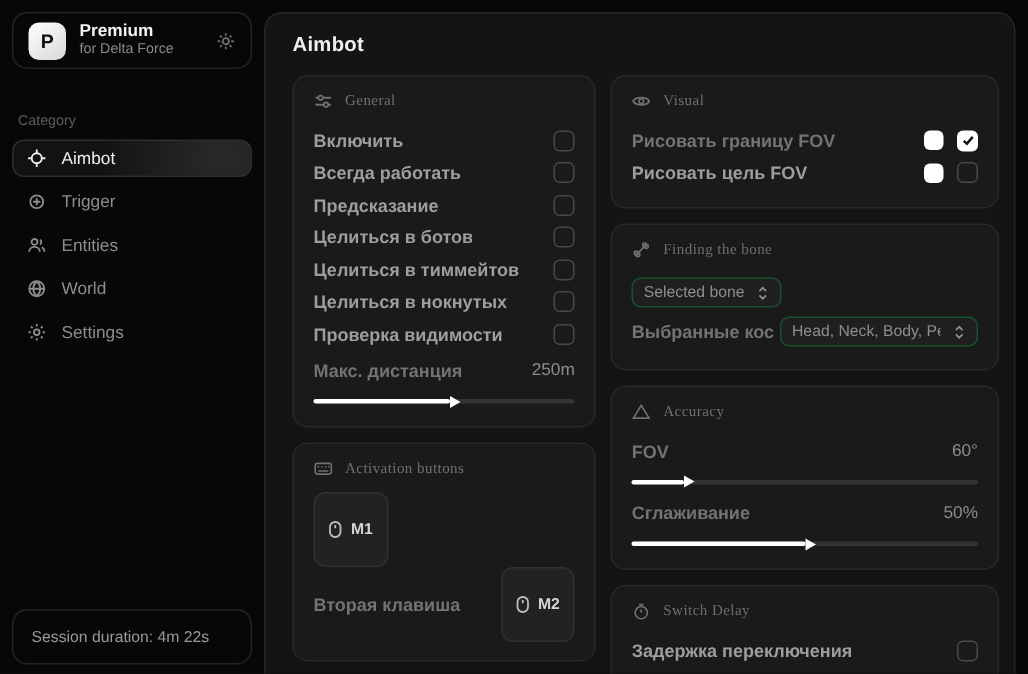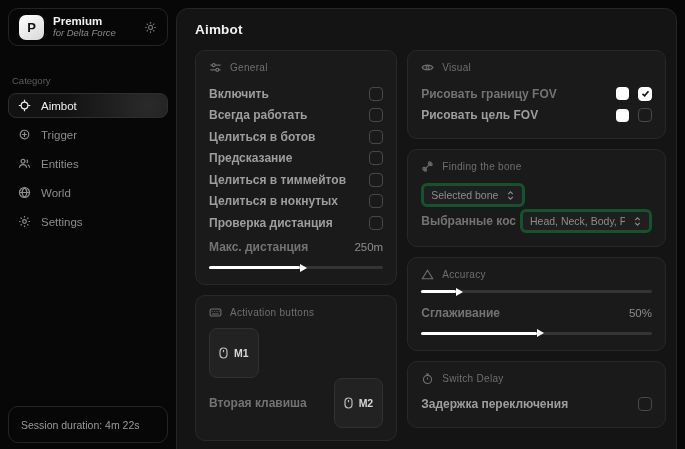--- a/index.html
+++ b/index.html
@@ -18,21 +18,21 @@
     display:flex; align-items:center; gap:9px; height:38px;
   }
   .logo {
     width:25px; height:25px; border-radius:7px;
     background:linear-gradient(145deg,#ffffff,#d8d8d8);
     color:#111; font-weight:bold; font-size:13px;
     display:flex; align-items:center; justify-content:center; flex-shrink:0;
   }
   .brand-text { flex:1; line-height:1.15; }
   .brand-title { color:#f2f2f2; font-size:11.5px; font-weight:bold; }
-  .brand-sub { color:#8a8a8a; font-size:9.5px;font-style:italic; }
+  .brand-sub { color:#8a8a8a; font-size:9.5px; }
   .brand-gear { color:#6f6f6f; display:flex; }
   .category-label { margin:29px 12px 7px 12px; font-size:9.5px; color:#5c5c5c; }
   .nav { display:flex; flex-direction:column; gap:4px; padding:0 8px; }
   .nav-item {
     display:flex; align-items:center; gap:10px;
     height:25px; padding:0 9px; border-radius:8px;
     color:#8d8d8d; font-size:11.5px; border:1px solid transparent;
     cursor:pointer;
   }
   .nav-item .nico { display:flex; color:inherit; }
@@ -56,21 +56,21 @@
   .columns {
     display:grid; grid-template-columns:1fr 1fr; gap:10px;
     margin-top:13px; align-items:start;
   }
   .card {
     background:#1a1a1a; border:1px solid #282828; border-radius:10px;
     padding:10px 13px 12px 13px; margin-bottom:10px;
   }
   .sec-head {
     display:flex; align-items:center; gap:8px;
-    color:#6f6f6f; font-family:Liberation Sans, sans-serif;
+    color:#6f6f6f; font-family:Liberation Serif, serif;
     font-size:10px; margin-bottom:9px; letter-spacing:0.3px;
   }
   .sec-head .sico { display:flex; }
   .row {
     display:flex; align-items:center; justify-content:space-between;
     min-height:21.5px; gap:4px;
   }
   .row.tall { min-height:26px; }
   .lbl { font-size:12px; font-weight:600; color:#9e9e9e; white-space:nowrap; overflow:hidden; }
   .lbl.bright { color:#737373; font-weight:bold; }
@@ -99,21 +99,21 @@
   .key-btn {
     display:flex; align-items:center; gap:6px;
     background:#222; border:1px solid #313131; border-radius:8px;
     padding:18px 9px; color:#d6d6d6; font-size:10.5px; font-weight:bold;
     cursor:pointer; flex-shrink:0;
   }
   .key-btn .kico { display:flex; color:#bdbdbd; }
   
   .select-btn {
     display:flex; align-items:center; gap:8px;
-    background:#1f1f1f; border:3px solid #14532d; border-radius:6px;
+    background:#1f1f1f; border:1px solid #14532d; border-radius:6px;
     padding:3px 7px; color:#8d8d8d; font-size:10.5px;
     cursor:pointer; flex-shrink:0; max-width:132px;
   }
   .select-btn .sel-val { white-space:nowrap; overflow:hidden; }
   .select-btn .cico { display:flex; color:#8d8d8d; flex-shrink:0; }
   svg { display:block; }
 </style>
 </head>
 <body>
 
@@ -208,37 +208,37 @@
         </div>
         <div class="row">
           <span class="lbl">Включить</span>
           <span class="checkbox"></span>
         </div>
         <div class="row">
           <span class="lbl">Всегда работать</span>
           <span class="checkbox"></span>
         </div>
         <div class="row">
+          <span class="lbl">Предсказание</span>
+          <span class="checkbox"></span>
+        </div>
+        <div class="row">
           <span class="lbl">Целиться в ботов</span>
           <span class="checkbox"></span>
         </div>
         <div class="row">
-          <span class="lbl">Предсказание</span>
-          <span class="checkbox"></span>
-        </div>
-        <div class="row">
           <span class="lbl">Целиться в тиммейтов</span>
           <span class="checkbox"></span>
         </div>
         <div class="row">
           <span class="lbl">Целиться в нокнутых</span>
           <span class="checkbox"></span>
         </div>
         <div class="row">
-          <span class="lbl">Проверка дистанция</span>
+          <span class="lbl">Проверка видимости</span>
           <span class="checkbox"></span>
         </div>
         <div class="slider-block">
           <div class="row">
             <span class="lbl bright">Макс. дистанция</span>
             <span class="val">250m</span>
           </div>
           <div class="slider-track">
             <div class="slider-fill" style="width:52%">
                 <span class="slider-thumb"></span>
@@ -354,20 +354,24 @@
       <div class="card">
         <div class="sec-head">
           <span class="sico">
             <svg width="13" height="13" viewBox="0 0 14 14" fill="none" stroke="currentColor" stroke-width="1.2">
               <path d="M7 2.4 12.6 11.6H1.4Z"></path>
             </svg>
           </span>
           <span>Accuracy</span>
         </div>
         <div class="slider-block">
+          <div class="row">
+            <span class="lbl bright">FOV</span>
+            <span class="val">60°</span>
+          </div>
           <div class="slider-track">
             <div class="slider-fill" style="width:15%">
                 <span class="slider-thumb"></span>
               </div>
           </div>
         </div>
         <div class="slider-block" style="margin-top:9px">
           <div class="row">
             <span class="lbl bright">Сглаживание</span>
             <span class="val">50%</span>

